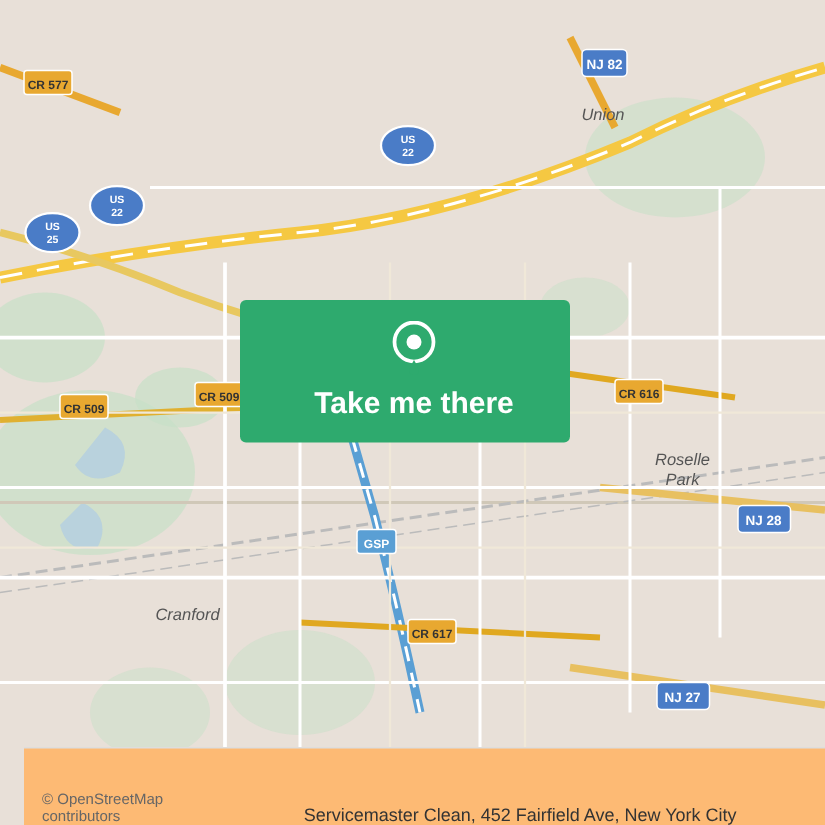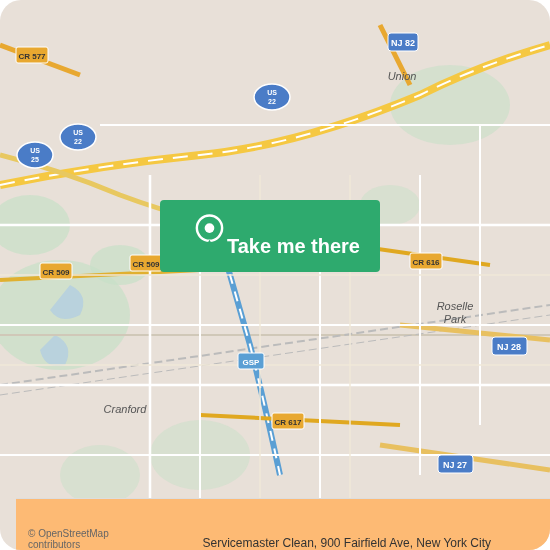--- a/index.html
+++ b/index.html
@@ -11,21 +11,20 @@
       position: relative;
     }
 
     
     #map-container {
       width: 550px;
       height: 550px;
       position: relative;
       background-color: #e8e0d8;
       overflow: hidden;
-      border-radius: 21px;
     }
 
     
     #map-svg {
       position: absolute;
       top: 0; left: 0;
       width: 100%; height: 100%;
     }
 
     
@@ -72,22 +71,22 @@
     #take-me-there-btn {
       position: absolute;
       top: 200px;
       left: 160px;
       width: 220px;
       background: #2eaa6e;
       border: none;
       border-radius: 4px;
       cursor: pointer;
       display: flex;
-      flex-direction: row;
-      align-items: flex-end;
+      flex-direction: column;
+      align-items: center;
       padding: 14px 20px 14px 32px;
     }
 
     #take-me-there-btn .pin-icon {
       width: 36px;
       height: 36px;
       margin-bottom: 8px;
     }
 
     #take-me-there-btn .btn-label {
@@ -212,16 +211,16 @@
     <svg class="pin-icon" viewBox="0 0 36 36" xmlns="http://www.w3.org/2000/svg">
       <circle cx="18" cy="14" r="13" fill="#2eaa6e" stroke="#fff" stroke-width="2.5"></circle>
       <circle cx="18" cy="14" r="5" fill="#fff"></circle>
       <path d="M18 26 Q12 36 18 36 Q24 36 18 26Z" fill="#2eaa6e"></path>
     </svg>
     <span class="btn-label">Take me there</span>
   </button>
 
   <div id="bottom-bar">
     <span id="copyright">© OpenStreetMap contributors</span>
-    <span id="location-name">Servicemaster Clean, 900 Fairfield Ave, New York City</span>
+    <span id="location-name">Servicemaster Clean, 452 Fairfield Ave, New York City</span>
 
   </div>
 </div>
 
 </body></html>

